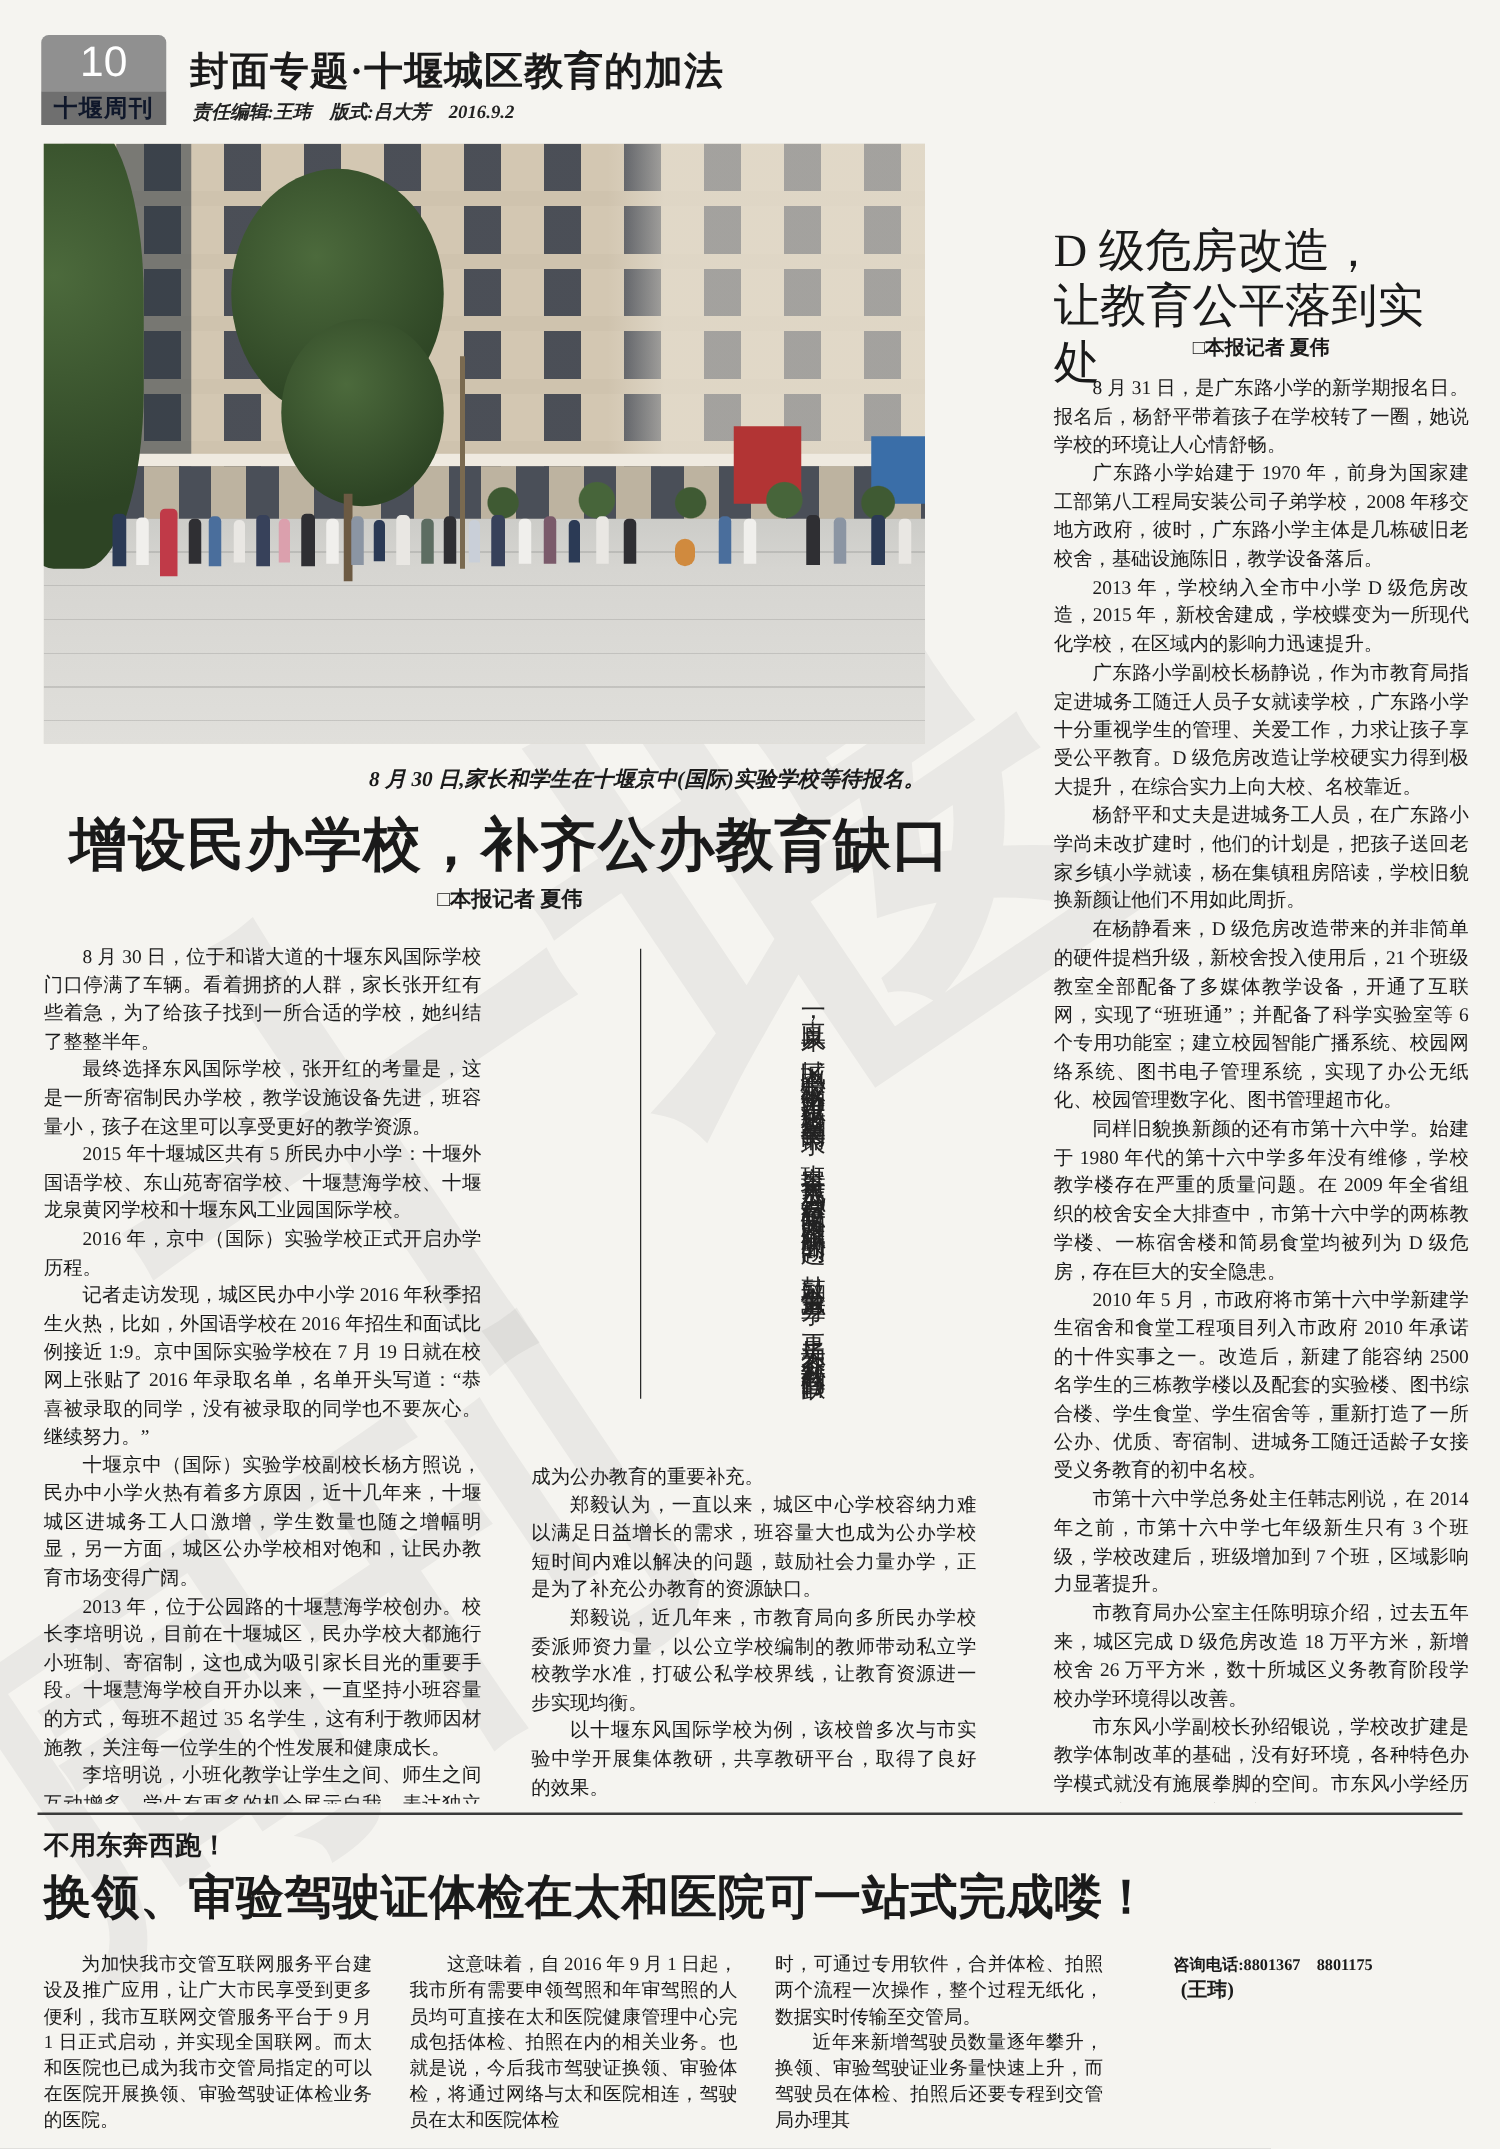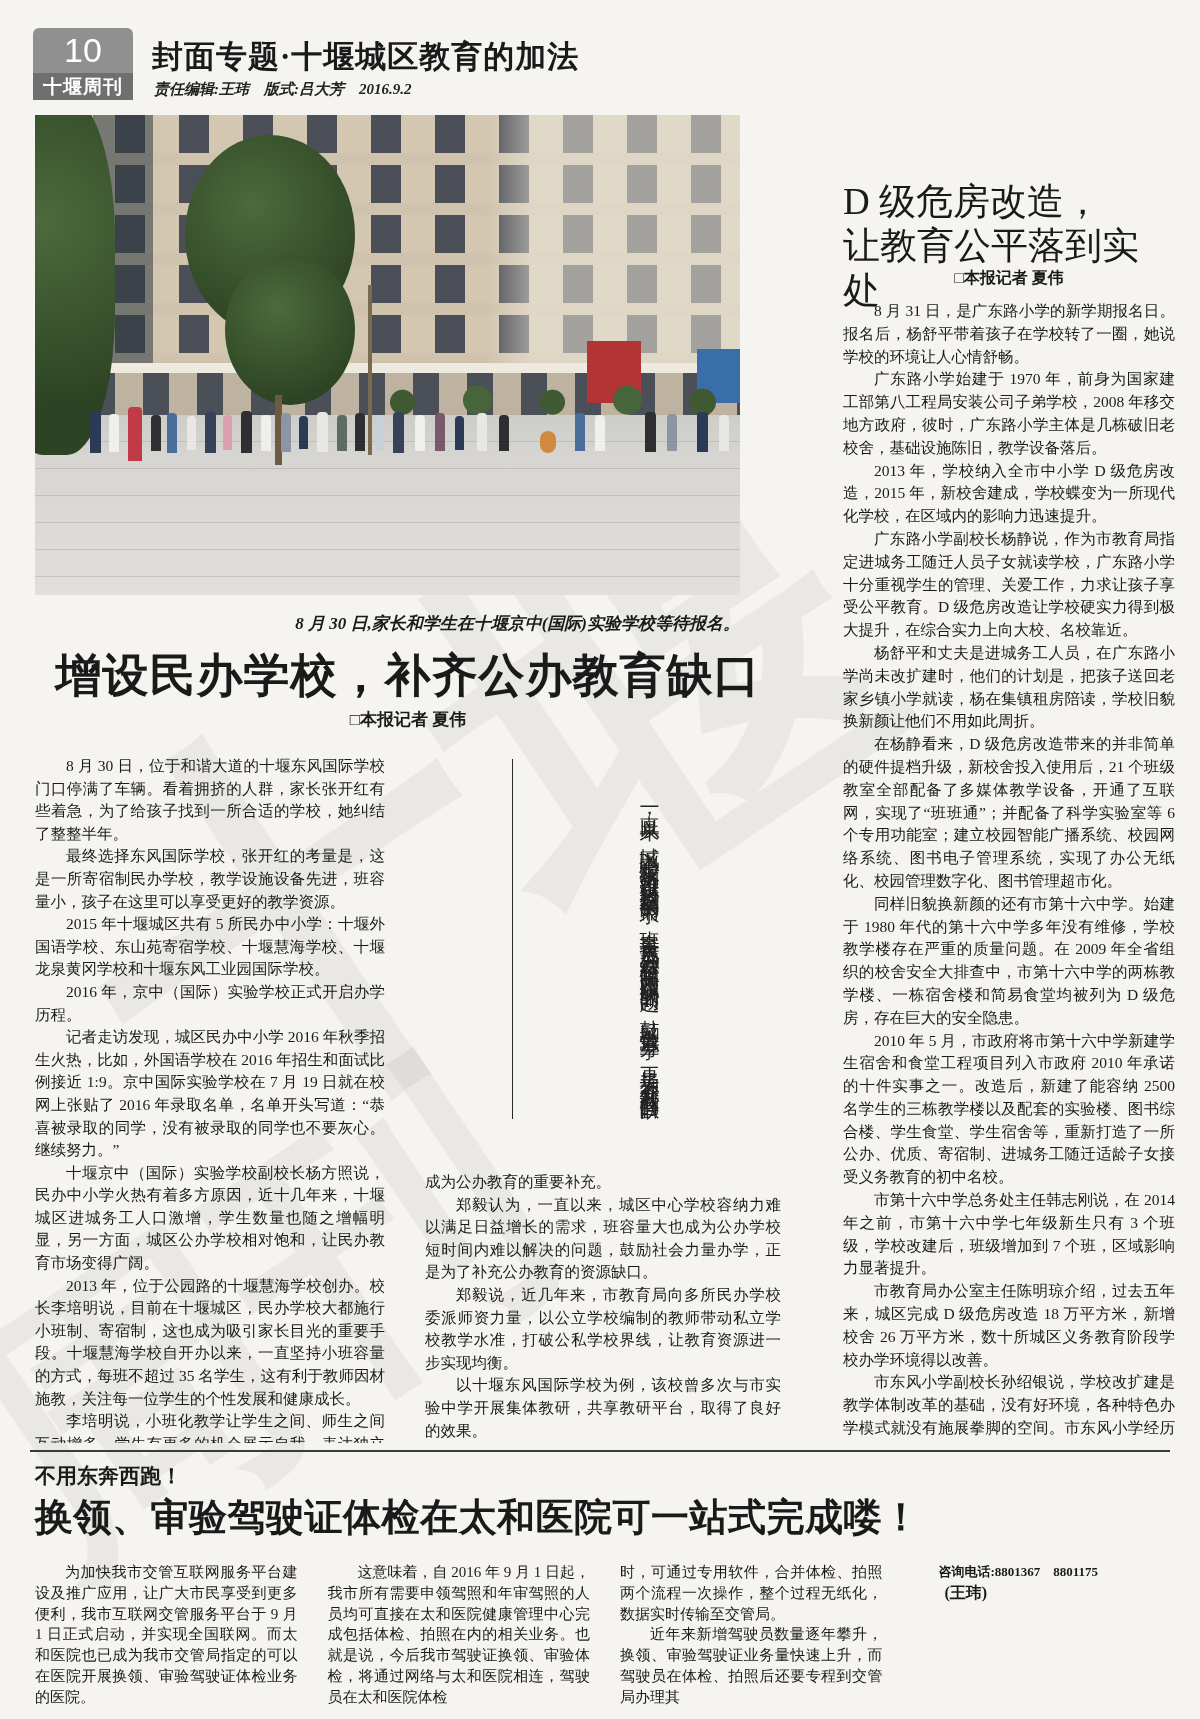--- a/index.html
+++ b/index.html
@@ -10,21 +10,21 @@
   .wm{position:absolute;font-family:"Liberation Sans",sans-serif;font-weight:bold;
       color:rgba(90,90,90,0.07);pointer-events:none;z-index:1;white-space:nowrap;}
   .wm1{font-size:420px;top:520px;left:60px;transform:rotate(-34deg);}
   .wm2{font-size:300px;top:1120px;left:-40px;transform:rotate(-34deg);}
   
   .pagenum-box{position:absolute;left:33px;top:28px;width:100px;height:45px;background:#909090;
       border-radius:6px 6px 0 0;display:flex;align-items:center;justify-content:center;z-index:3;}
   .pagenum-box span{font-family:"Liberation Sans",sans-serif;font-size:34px;color:#fff;}
   .masthead-strip{position:absolute;left:33px;top:73px;width:100px;height:27px;background:#6f6f6f;
       display:flex;align-items:center;justify-content:center;z-index:3;}
-  .masthead-strip span{font-size:19px;font-weight:bold;color:#ffffff;letter-spacing:1px;}
+  .masthead-strip span{font-size:19px;font-weight:bold;color:#0f172a;letter-spacing:1px;}
   .section-title{position:absolute;left:152px;top:36px;font-size:31px;font-weight:bold;
       letter-spacing:1px;z-index:3;}
   .credits{position:absolute;left:154px;top:80px;font-size:15px;font-weight:bold;font-style:italic;
       color:#222;z-index:3;}
   
   .photo{position:absolute;left:35px;top:115px;width:705px;height:480px;overflow:hidden;z-index:2;
       background:#ddd9d2;}
   .building{position:absolute;left:0;top:0;width:100%;height:300px;background-color:#d3c7b2;
       background-image:
         repeating-linear-gradient(0deg,#cfc3ae 0 12px,rgba(0,0,0,0) 12px 50px),

